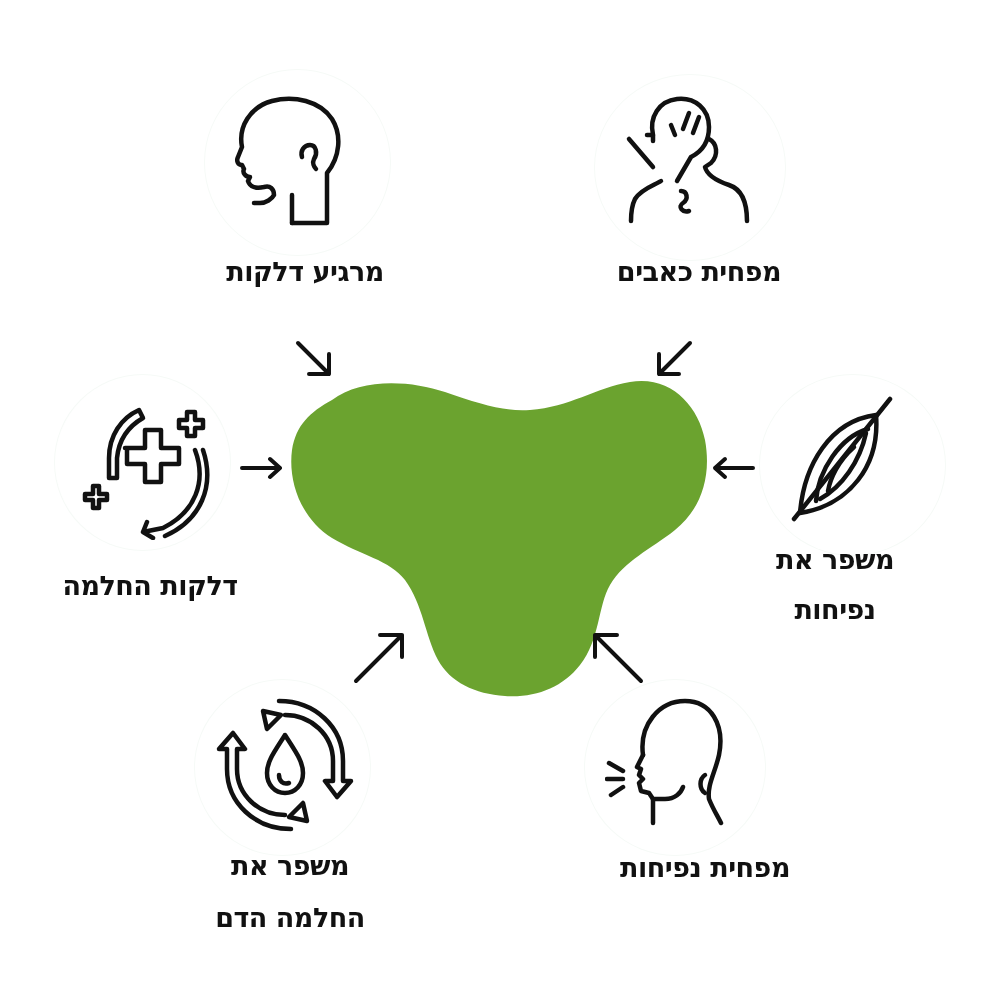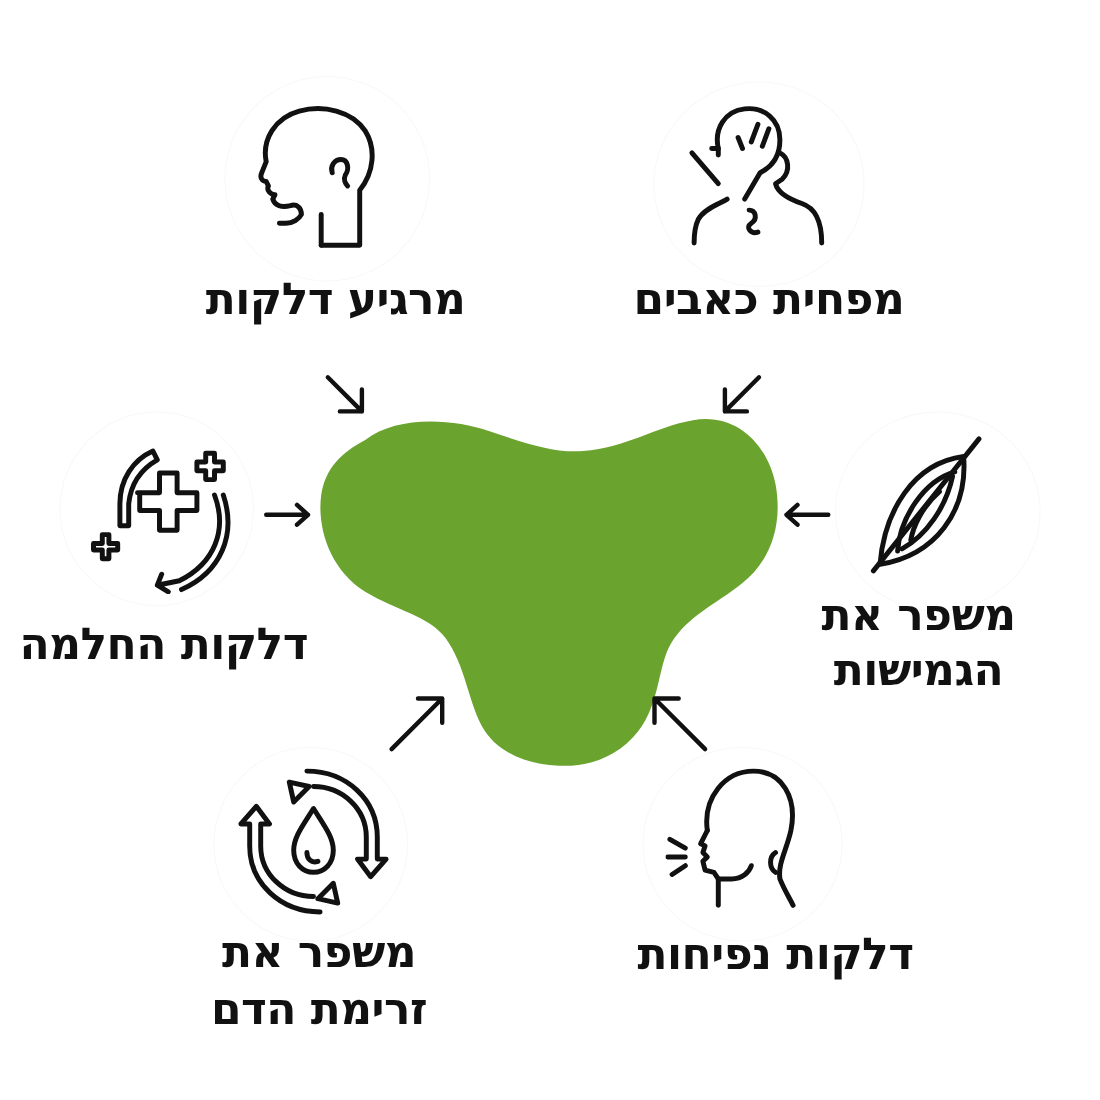--- a/index.html
+++ b/index.html
@@ -1,20 +1,20 @@
 <!DOCTYPE html>
 <html><head>
 <meta charset="utf-8">
 <style>
   html, body { margin: 0; padding: 0; background: #ffffff; }
   body { width: 1000px; height: 1000px; position: relative; overflow: hidden; font-family: "DejaVu Sans", sans-serif; }
   .abs { position: absolute; }
   .icon-circle { position: absolute; border-radius: 50%; background: #ffffff; box-shadow: 0 0 0 1px #f6faf7; }
   .icon svg { width: 100%; height: 100%; display: block; }
-  .label { position: absolute; font-family: "DejaVu Sans", sans-serif; font-weight: bold; font-size: 40px; color: #111111; direction: rtl; text-align: center; line-height: 40px; white-space: nowrap; letter-spacing: -0.5px; }
+  .label { position: absolute; font-family: "DejaVu Sans", sans-serif; font-weight: bold; font-size: 27px; color: #111111; direction: rtl; text-align: center; line-height: 40px; white-space: nowrap; letter-spacing: -0.5px; }
   .arrow { position: absolute; }
   .arrow svg { width: 100%; height: 100%; display: block; overflow: visible; }
   .patch { position: absolute; left: 280px; top: 360px; width: 440px; height: 345px; }
   .patch svg { width: 100%; height: 100%; display: block; }
 </style>
 </head>
 <body>
 
 <div class="patch">
   <svg viewBox="0 0 440 345">
@@ -73,57 +73,57 @@
     <path d="M76,38 C70,66 52,92 30,104"></path>
     <path d="M64,52 C48,66 40,84 38,96"></path>
   </svg>
 </div>
 <div class="arrow" style="left:710px; top:456px; width:45px; height:24px;">
   <svg viewBox="0 0 45 24" fill="none" stroke="#111" stroke-width="4" stroke-linecap="round" stroke-linejoin="round">
       <path d="M43,12 L5,12 M15,3 L5,12 L15,21"></path>
     </svg>
 </div>
 <div class="label" style="left:720px; top:540px; width:230px;">משפר את</div>
-<div class="label" style="left:720px; top:590px; width:230px;">הגמישות</div>
+<div class="label" style="left:720px; top:590px; width:230px;">נפיחות</div>
 
 <div class="icon-circle" style="left:195px; top:680px; width:175px; height:175px;"></div>
 <div class="icon abs" style="left:215px; top:695px; width:140px; height:140px;">
   <svg viewBox="0 0 140 140" fill="none" stroke="#111" stroke-width="4.5" stroke-linecap="round" stroke-linejoin="round">
     <path d="M48,16 L66,20 L52,34 Z"></path>
     <path d="M92,126 L74,122 L88,108 Z"></path>
     <path d="M64,6 C100,6 128,32 128,66 L128,86 L136,86 L122,102 L110,86 L118,86 L118,66 C118,40 96,20 70,20"></path>
     <path d="M76,134 C40,134 12,108 12,74 L12,54 L4,54 L18,38 L30,54 L22,54 L22,74 C22,100 44,120 70,120"></path>
     <path d="M70,40 C60,56 52,66 52,78 C52,90 60,98 70,98 C80,98 88,90 88,78 C88,66 80,56 70,40 Z"></path>
     <path d="M64,80 C64,86 68,90 74,88"></path>
   </svg>
 </div>
 <div class="arrow" style="left:352px; top:630px; width:55px; height:55px;">
   <svg viewBox="0 0 55 55" fill="none" stroke="#111" stroke-width="4" stroke-linecap="round" stroke-linejoin="round">
       <path d="M4,51 L50,5 M28,5 L50,5 L50,27"></path>
     </svg>
 </div>
 <div class="label" style="left:165px; top:846px; width:250px;">משפר את</div>
-<div class="label" style="left:165px; top:898px; width:250px;">זרימת הדם</div>
+<div class="label" style="left:165px; top:898px; width:250px;">החלמה הדם</div>
 
 <div class="icon-circle" style="left:585px; top:680px; width:180px; height:175px;"></div>
 <div class="icon abs" style="left:605px; top:695px; width:125px; height:135px;">
   <svg viewBox="0 0 125 135" fill="none" stroke="#111" stroke-width="4.5" stroke-linecap="round" stroke-linejoin="round">
     <path d="M38,60 C34,30 54,6 80,6 C106,6 120,30 114,60 C110,78 102,90 104,104 C108,114 112,120 116,128"></path>
     <path d="M38,60 L32,72 L36,74 L34,80 L38,84 L34,88 L36,96 L44,98 L48,104 L60,104 C70,104 76,98 78,92"></path>
     <path d="M48,104 L48,128"></path>
     <path d="M100,80 C94,84 94,94 100,98"></path>
     <path d="M4,68 L18,76 M2,84 L18,84 M6,100 L18,92"></path>
   </svg>
 </div>
 <div class="arrow" style="left:590px; top:630px; width:55px; height:55px;">
   <svg viewBox="0 0 55 55" fill="none" stroke="#111" stroke-width="4" stroke-linecap="round" stroke-linejoin="round">
       <path d="M51,51 L5,5 M27,5 L5,5 L5,27"></path>
     </svg>
 </div>
-<div class="label" style="left:570px; top:848px; width:270px;">דלקות נפיחות</div>
+<div class="label" style="left:570px; top:848px; width:270px;">מפחית נפיחות</div>
 
 <div class="arrow" style="left:295px; top:340px; width:38px; height:38px;">
   <svg viewBox="0 0 38 38" fill="none" stroke="#111" stroke-width="4" stroke-linecap="round" stroke-linejoin="round">
       <path d="M3,3 L34,34 M34,14 L34,34 L14,34"></path>
     </svg>
 </div>
 <div class="arrow" style="left:655px; top:340px; width:38px; height:38px;">
   <svg viewBox="0 0 38 38" fill="none" stroke="#111" stroke-width="4" stroke-linecap="round" stroke-linejoin="round">
       <path d="M35,3 L4,34 M4,14 L4,34 L24,34"></path>
     </svg>

